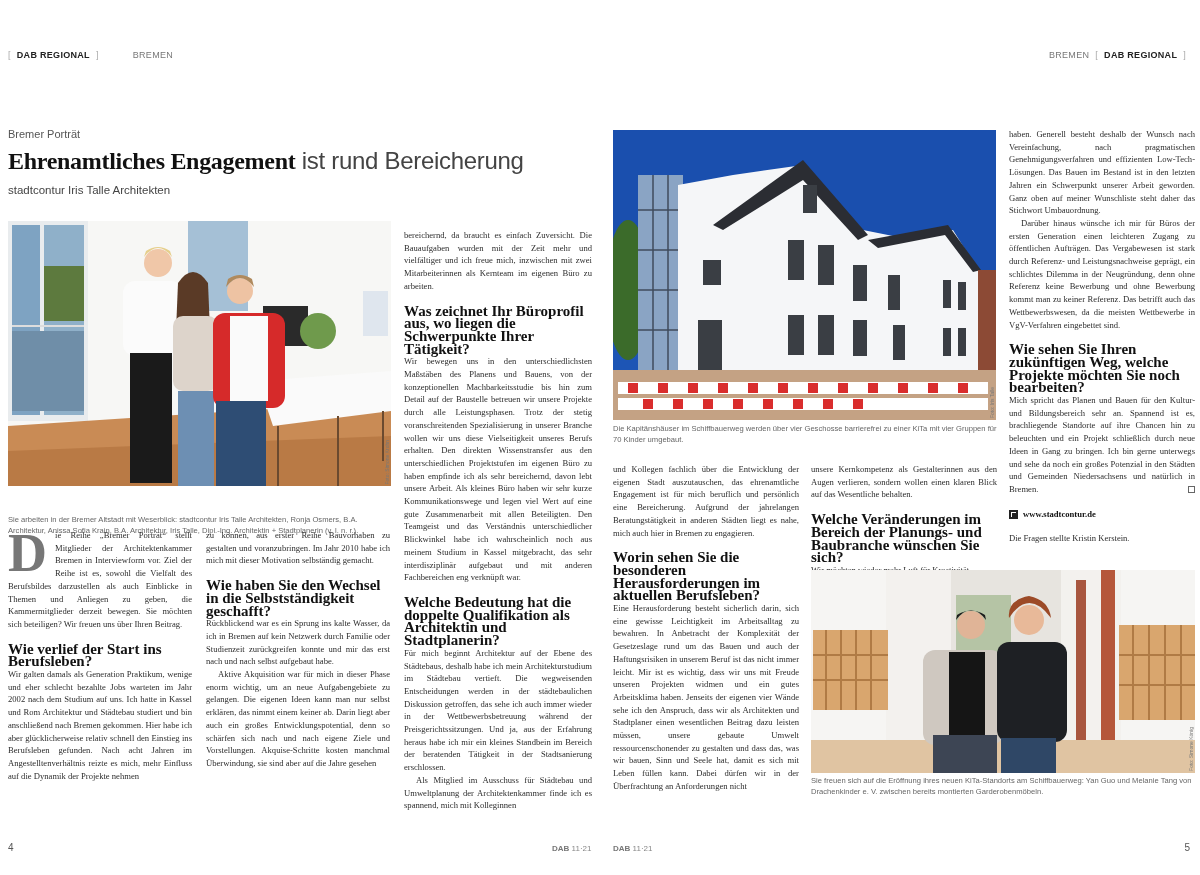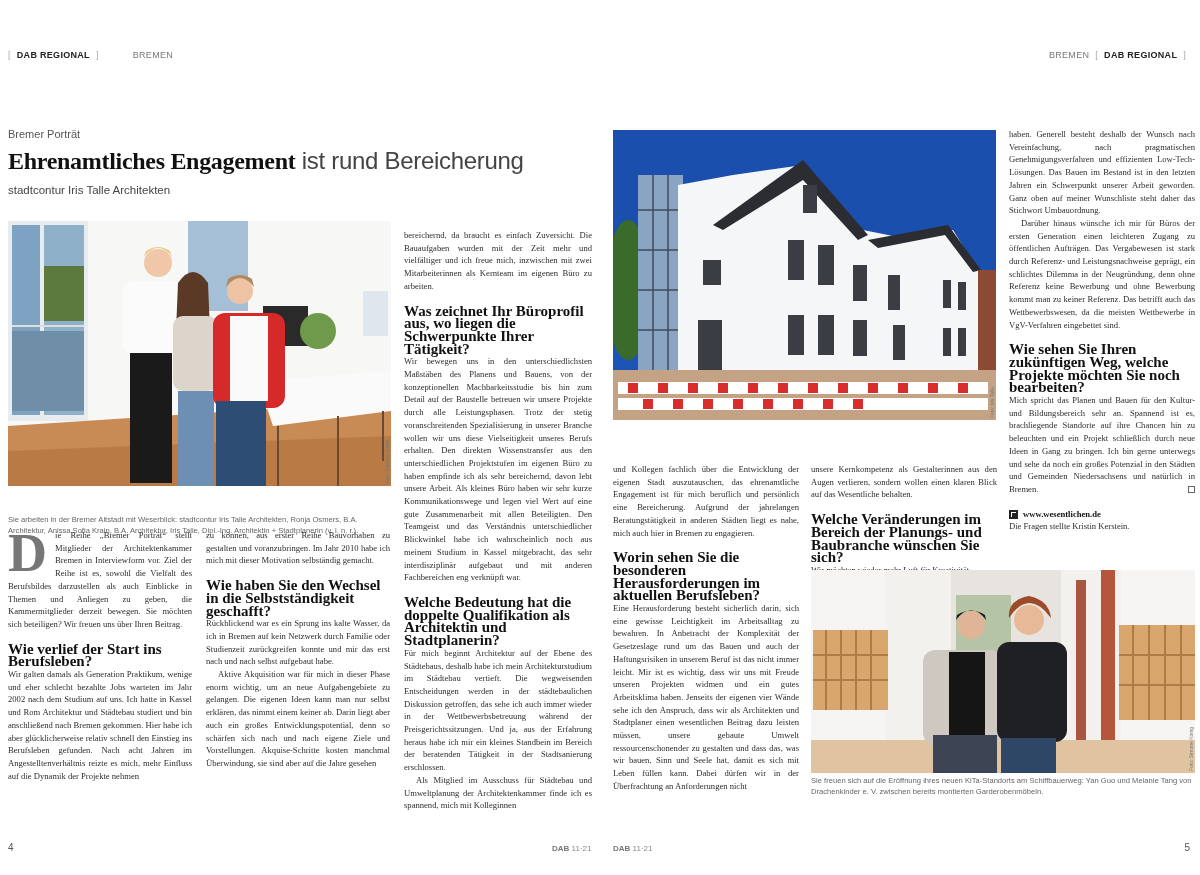--- a/index.html
+++ b/index.html
@@ -218,43 +218,44 @@
               <rect x="150" y="269" width="10" height="10"></rect>
               <rect x="180" y="269" width="10" height="10"></rect>
             <rect x="210" y="269" width="10" height="10"></rect>
               <rect x="240" y="269" width="10" height="10"></rect>
           </g>
         </g>
       </svg>
       <span class="credit">Foto: Iris Talle</span>
     </div>
 
+    <div class="caption" style="left:13px; top:423px; width:385px;">Die Kapitänshäuser im Schiffbauerweg werden über vier Geschosse barrierefrei zu einer KiTa mit vier Gruppen für 70 Kinder umgebaut.</div>
 
     <div class="col" style="left:13px; top:463px; width:186px;">
       <p>und Kollegen fachlich über die Entwicklung der eigenen Stadt auszutauschen, das ehrenamtliche Engagement ist für mich beruflich und persönlich eine Bereicherung. Aufgrund der jahrelangen Beratungstätigkeit in anderen Städten liegt es nahe, mich auch hier in Bremen zu engagieren.</p>
       <h3>Worin sehen Sie die besonderen Herausforderungen im aktuellen Berufsleben?</h3>
       <p>Eine Herausforderung besteht sicherlich darin, sich eine gewisse Leichtigkeit im Arbeitsalltag zu bewahren. In Anbetracht der Komplexität der Gesetzeslage rund um das Bauen und auch der Haftungsrisiken in unserem Beruf ist das nicht immer leicht. Mir ist es wichtig, dass wir uns mit Freude unseren Projekten widmen und ein gutes Arbeitsklima haben. Jenseits der eigenen vier Wände sehe ich den Anspruch, dass wir als Architekten und Stadtplaner einen wesentlichen Beitrag dazu leisten müssen, unsere gebaute Umwelt ressourcenschonender zu gestalten und dass das, was wir bauen, Sinn und Seele hat, damit es sich mit Leben füllen kann. Dabei dürfen wir in der Überfrachtung an Anforderungen nicht</p>
     </div>
 
     <div class="col" style="left:211px; top:463px; width:186px;">
       <p>unsere Kernkompetenz als Gestalterinnen aus den Augen verlieren, sondern wollen einen klaren Blick auf das Wesentliche behalten.</p>
       <h3>Welche Veränderungen im Bereich der Planungs- und Baubranche wünschen Sie sich?</h3>
       <p>Wir möchten wieder mehr Luft für Kreativität</p>
     </div>
 
     <div class="col" style="left:409px; top:128px; width:186px;">
       <p>haben. Generell besteht deshalb der Wunsch nach Vereinfachung, nach pragmatischen Genehmigungsverfahren und effizienten Low-Tech-Lösungen. Das Bauen im Bestand ist in den letzten Jahren ein Schwerpunkt unserer Arbeit geworden. Ganz oben auf meiner Wunschliste steht daher das Stichwort Umbauordnung.</p>
       <p class="indent">Darüber hinaus wünsche ich mir für Büros der ersten Generation einen leichteren Zugang zu öffentlichen Aufträgen. Das Vergabewesen ist stark durch Referenz- und Leistungsnachweise geprägt, ein schlichtes Dilemma in der Neugründung, denn ohne Referenz keine Bewerbung und ohne Bewerbung kommt man zu keiner Referenz. Das betrifft auch das Wettbewerbswesen, da die meisten Wettbewerbe in VgV-Verfahren eingebettet sind.</p>
       <h3>Wie sehen Sie Ihren zukünftigen Weg, welche Projekte möchten Sie noch bearbeiten?</h3>
       <p><span>Mich spricht das Planen und Bauen für den Kultur- und Bildungsbereich sehr an. Spannend ist es, brachliegende Standorte auf ihre Chancen hin zu beleuchten und ein Projekt schließlich durch neue Ideen in Gang zu bringen. Ich bin gerne unterwegs und sehe da noch ein großes Potenzial in den Städten und Gemeinden Niedersachsens und natürlich in Bremen.</span><span class="endmark"></span></p>
       <div class="weblink">
         <span class="weblink-icon"></span>
-        <span>www.wesentlichen.de</span>
+        <span>www.stadtcontur.de</span>
       </div>
-      <p style="margin-top:0;">Die Fragen stellte Kristin Kerstein.</p>
+      <p style="margin-top:12px;">Die Fragen stellte Kristin Kerstein.</p>
     </div>
 
     <div class="photo" style="left:211px; top:570px; width:384px; height:203px;">
       <svg width="384" height="203" viewBox="0 0 384 203">
         <rect width="384" height="203" fill="#f3f1ee"></rect>
         <rect x="0" y="0" width="75" height="203" fill="#f6f5f3"></rect>
         <rect x="310" y="0" width="74" height="203" fill="#f6f5f3"></rect>
         <rect x="140" y="0" width="110" height="160" fill="#e7e4df"></rect>
         <rect x="145" y="25" width="55" height="60" fill="#b5c4a5"></rect>
         <rect x="290" y="0" width="14" height="203" fill="#b5563a"></rect>

